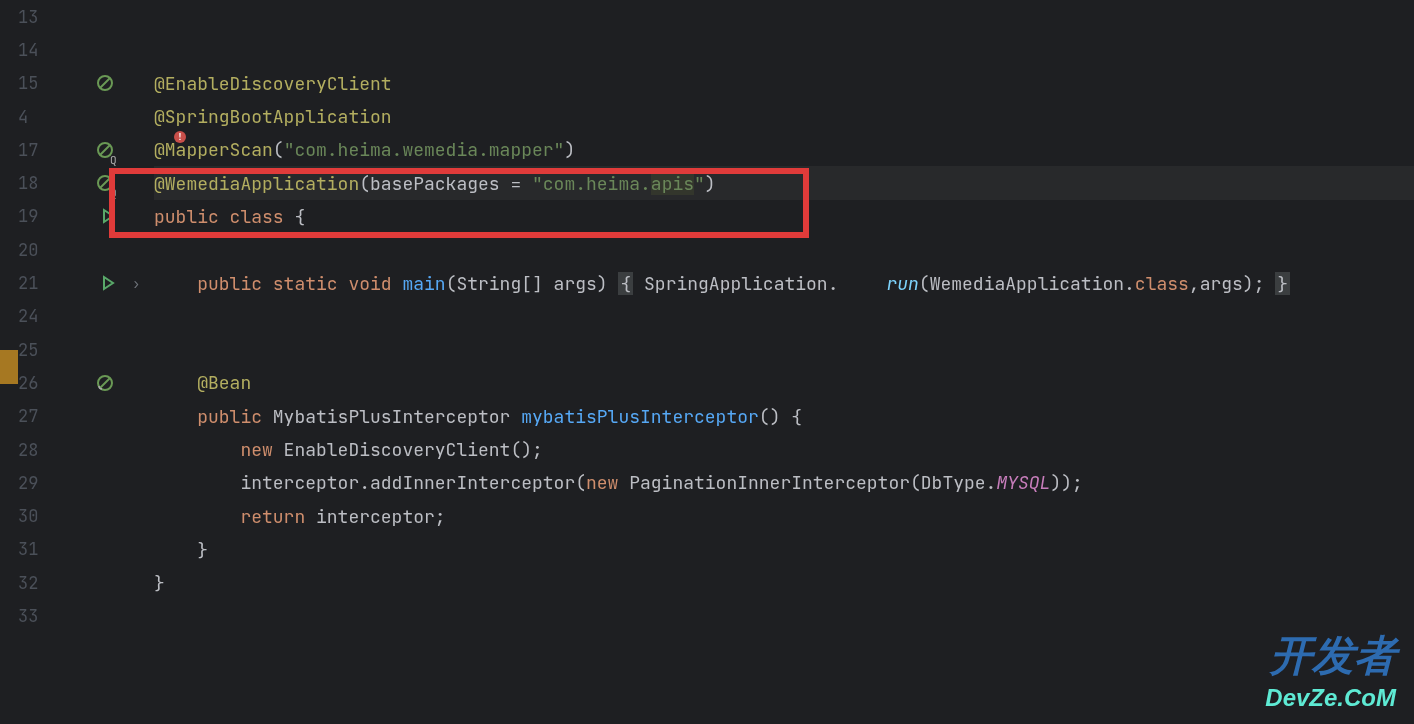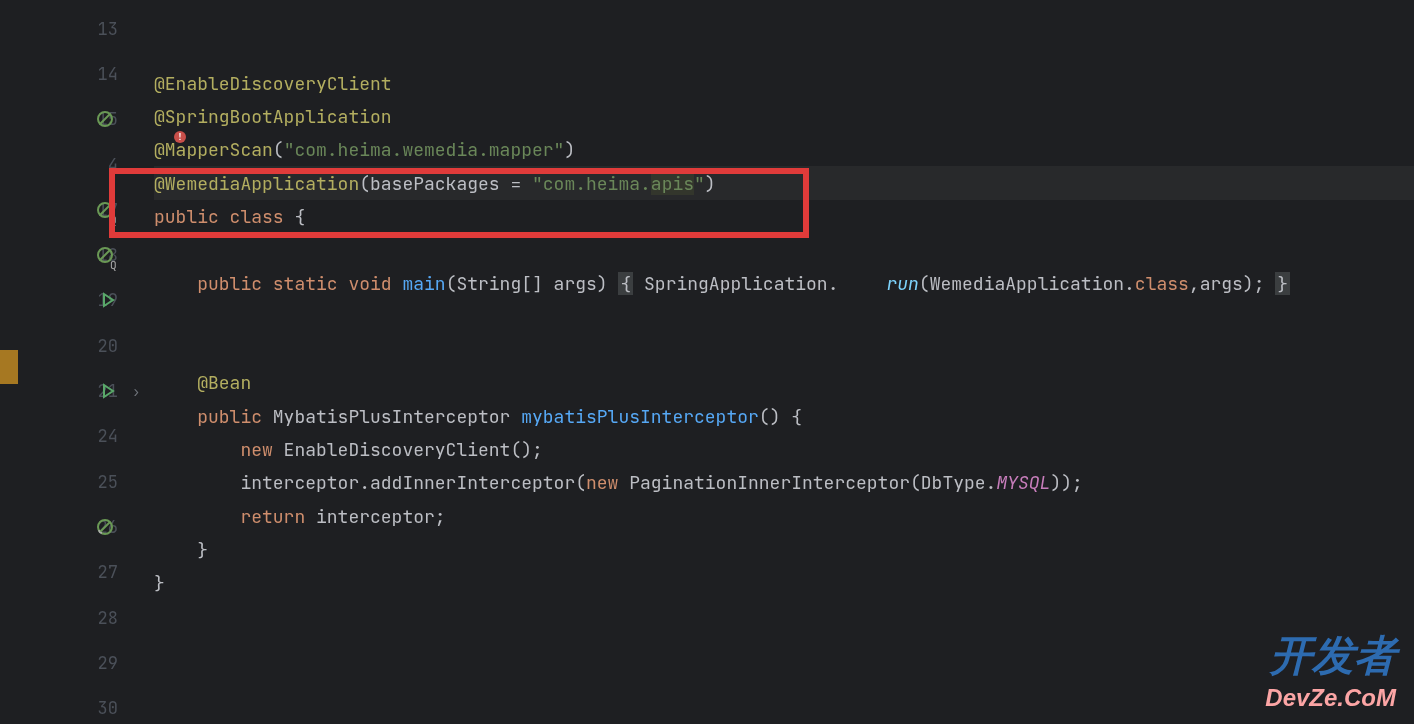--- a/index.html
+++ b/index.html
@@ -1,42 +1,42 @@
 <!DOCTYPE html>
 <html><head>
 <meta charset="utf-8">
 <style>
   * { margin:0; padding:0; box-sizing:border-box; }
   html,body { width:1414px; height:724px; background:#1e1f22; overflow:hidden; font-family:"JetBrains Mono","Consolas","Menlo",monospace; }
   .editor { display:flex; width:100%; height:100%; background:#1e1f22; }
   .left-strip { width:18px; height:100%; background:#1e1f22; position:relative; }
   .left-highlight { position:absolute; left:0; top:350px; width:18px; height:34px; background:#a67822; }
   .gutter { width:106px; background:#1e1f22; padding-top:0; }
-  .gutter-line { height:33.3px; display:flex; align-items:center; justify-content:flex-end; padding-right:6px; position:relative;margin-top:12px; }
+  .gutter-line { height:33.3px; display:flex; align-items:center; justify-content:flex-start; padding-right:6px; position:relative; }
   .ln { color:#4b5059; font-size:17px; }
   .gicon { position:absolute; display:flex; align-items:center; justify-content:center; }
   .gicon svg { display:block; }
   .code { flex:1; position:relative; padding-left:30px; }
   .code-line { height:33.3px; display:flex; align-items:center; font-size:18px; white-space:pre; color:#bcbec4; }
   .line18-bg { background:#28292b; }
   .tk-annot { color:#b3ae60; }
   .tk-str   { color:#6a8759; }
   .tk-kw    { color:#cf8e6d; }
   .tk-type  { color:#bcbec4; }
   .tk-func  { color:#56a8f5; }
   .tk-funcI { color:#7dd3fc; font-style:italic;margin-left:48px; }
   .tk-field { color:#c77dbb; font-style:italic; }
   .tk-pn    { color:#bcbec4; }
   .tk-param { color:#bcbec4; }
   .hl-box   { background:#33362c; }
   .brace-box { background:#3b3e40; padding:0 2px; }
   .redbox { position:absolute; border:6px solid #e03b3a; }
   .watermark { position:absolute; font-family:"Microsoft YaHei","Helvetica",sans-serif; font-weight:700; font-style:italic; }
   .wm1 { color:#2d6bb0; }
-  .wm2 { color:#fca5a5; }
+  .wm2 { color:#5eead4; }
   .errdot { width:12px; height:12px; border-radius:50%; background:#c84f4a; color:#fff; font-size:9px; line-height:12px; text-align:center; font-weight:700; position:absolute; }
   .fold-arrow { position:absolute; color:#6f737a; font-size:14px; }
 </style>
 </head>
 <body>
 
 <div class="editor">
   <div class="left-strip">
     <div class="left-highlight"></div>
   </div>

